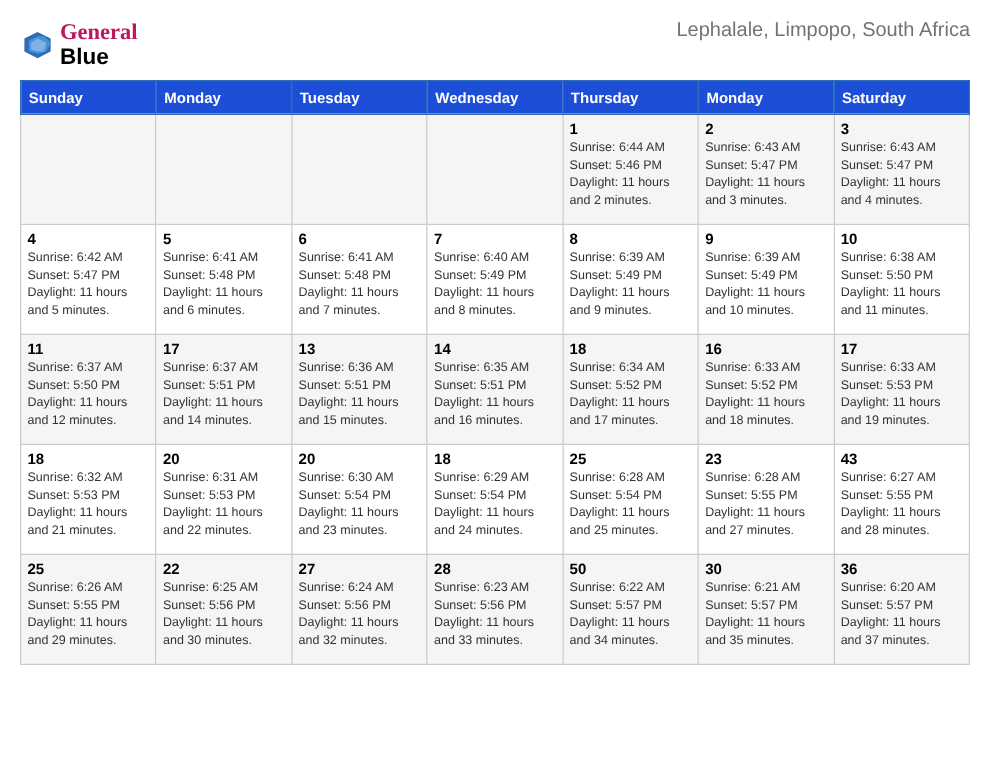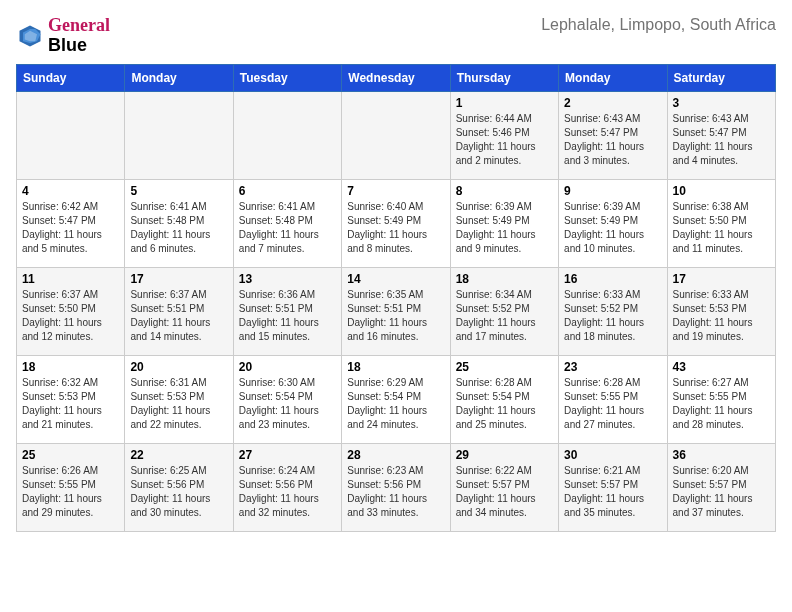--- a/index.html
+++ b/index.html
@@ -238,21 +238,21 @@
         </td>
         <td>
           <span class="day-num">27</span>
           <div class="day-info">Sunrise: 6:24 AM<br>Sunset: 5:56 PM<br>Daylight: 11 hours<br>and 32 minutes.</div>
         </td>
         <td>
           <span class="day-num">28</span>
           <div class="day-info">Sunrise: 6:23 AM<br>Sunset: 5:56 PM<br>Daylight: 11 hours<br>and 33 minutes.</div>
         </td>
         <td>
-          <span class="day-num">29</span>
+          <span class="day-num">50</span>
           <div class="day-info">Sunrise: 6:22 AM<br>Sunset: 5:57 PM<br>Daylight: 11 hours<br>and 34 minutes.</div>
         </td>
         <td>
           <span class="day-num">30</span>
           <div class="day-info">Sunrise: 6:21 AM<br>Sunset: 5:57 PM<br>Daylight: 11 hours<br>and 35 minutes.</div>
         </td>
         <td>
           <span class="day-num">36</span>
           <div class="day-info">Sunrise: 6:20 AM<br>Sunset: 5:57 PM<br>Daylight: 11 hours<br>and 37 minutes.</div>
         </td>

